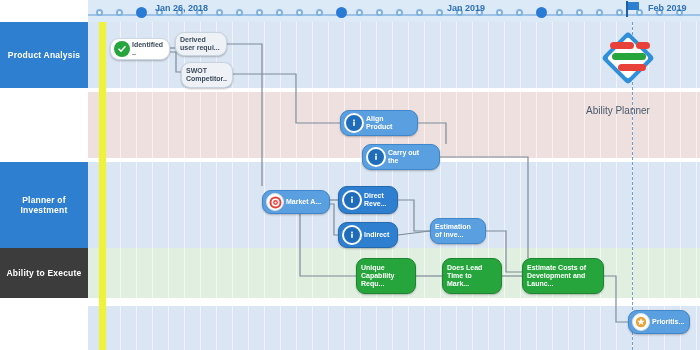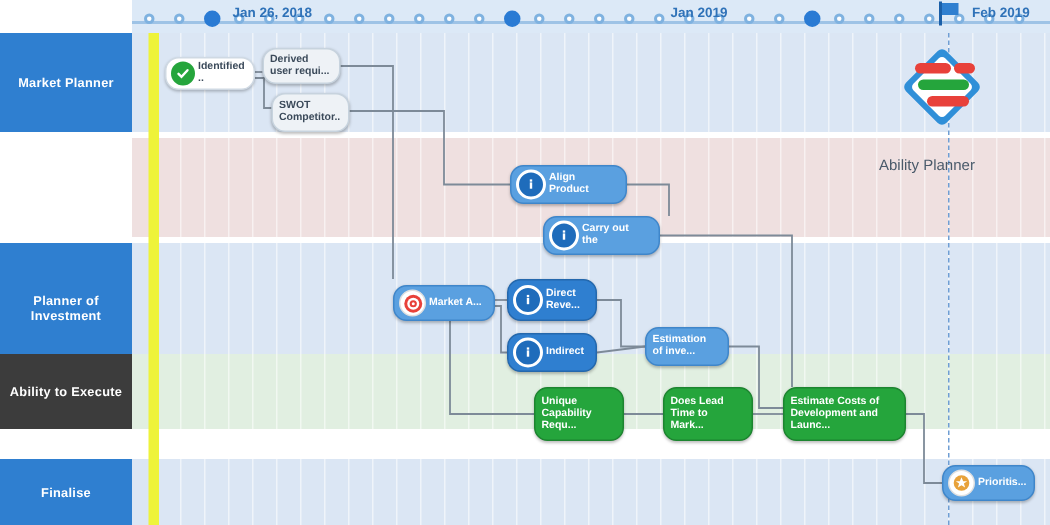--- a/index.html
+++ b/index.html
@@ -59,21 +59,21 @@
   .logo-label{position:absolute;left:586px;top:105px;font-size:10px;color:#4a5a6a;}
 </style>
 </head>
 <body>
 
 <div id="root">
 
   <div id="lanes">
       <div class="lane" style="top: 22px; height: 66px;">
         <div class="lane-head" style="background: rgb(47, 127, 208);">
-          <span>Market Planner</span>
+          <span>Product Analysis</span>
         </div>
         <div class="lane-body" style="background: rgb(219, 230, 244);">
           <div class="vstripe" style="left: 16px;"></div>
           <div class="vstripe" style="left: 32px;"></div>
           <div class="vstripe" style="left: 48px;"></div>
           <div class="vstripe" style="left: 64px;"></div>
           <div class="vstripe" style="left: 80px;"></div>
           <div class="vstripe" style="left: 96px;"></div>
           <div class="vstripe" style="left: 112px;"></div>
           <div class="vstripe" style="left: 128px;"></div>
@@ -192,21 +192,21 @@
           <div class="vstripe" style="left: 512px;"></div>
           <div class="vstripe" style="left: 528px;"></div>
           <div class="vstripe" style="left: 544px;"></div>
           <div class="vstripe" style="left: 560px;"></div>
           <div class="vstripe" style="left: 576px;"></div>
           <div class="vstripe" style="left: 592px;"></div>
           <div class="vstripe" style="left: 608px;"></div>
         </div>
       </div>
       <div class="lane-sep" style="top: 248px;"></div>
-      <div class="lane" style="top: 236px; height: 50px; border-radius: 25px;">
+      <div class="lane" style="top: 248px; height: 50px; border-radius: 25px;">
         <div class="lane-head" style="background: rgb(60, 60, 60);">
           <span>Ability to Execute</span>
         </div>
         <div class="lane-body" style="background: rgb(225, 239, 225);">
           <div class="vstripe" style="left: 16px;"></div>
           <div class="vstripe" style="left: 32px;"></div>
           <div class="vstripe" style="left: 48px;"></div>
           <div class="vstripe" style="left: 64px;"></div>
           <div class="vstripe" style="left: 80px;"></div>
           <div class="vstripe" style="left: 96px;"></div>
@@ -239,23 +239,20 @@
           <div class="vstripe" style="left: 528px;"></div>
           <div class="vstripe" style="left: 544px;"></div>
           <div class="vstripe" style="left: 560px;"></div>
           <div class="vstripe" style="left: 576px;"></div>
           <div class="vstripe" style="left: 592px;"></div>
           <div class="vstripe" style="left: 608px;"></div>
         </div>
       </div>
       <div class="lane-sep" style="top: 302px;"></div>
       <div class="lane" style="top: 306px; height: 44px;">
-        <div class="lane-head" style="background: rgb(47, 127, 208);">
-          <span>Finalise</span>
-        </div>
         <div class="lane-body" style="background: rgb(219, 230, 244);">
           <div class="vstripe" style="left: 16px;"></div>
           <div class="vstripe" style="left: 32px;"></div>
           <div class="vstripe" style="left: 48px;"></div>
           <div class="vstripe" style="left: 64px;"></div>
           <div class="vstripe" style="left: 80px;"></div>
           <div class="vstripe" style="left: 96px;"></div>
           <div class="vstripe" style="left: 112px;"></div>
           <div class="vstripe" style="left: 128px;"></div>
           <div class="vstripe" style="left: 144px;"></div>

